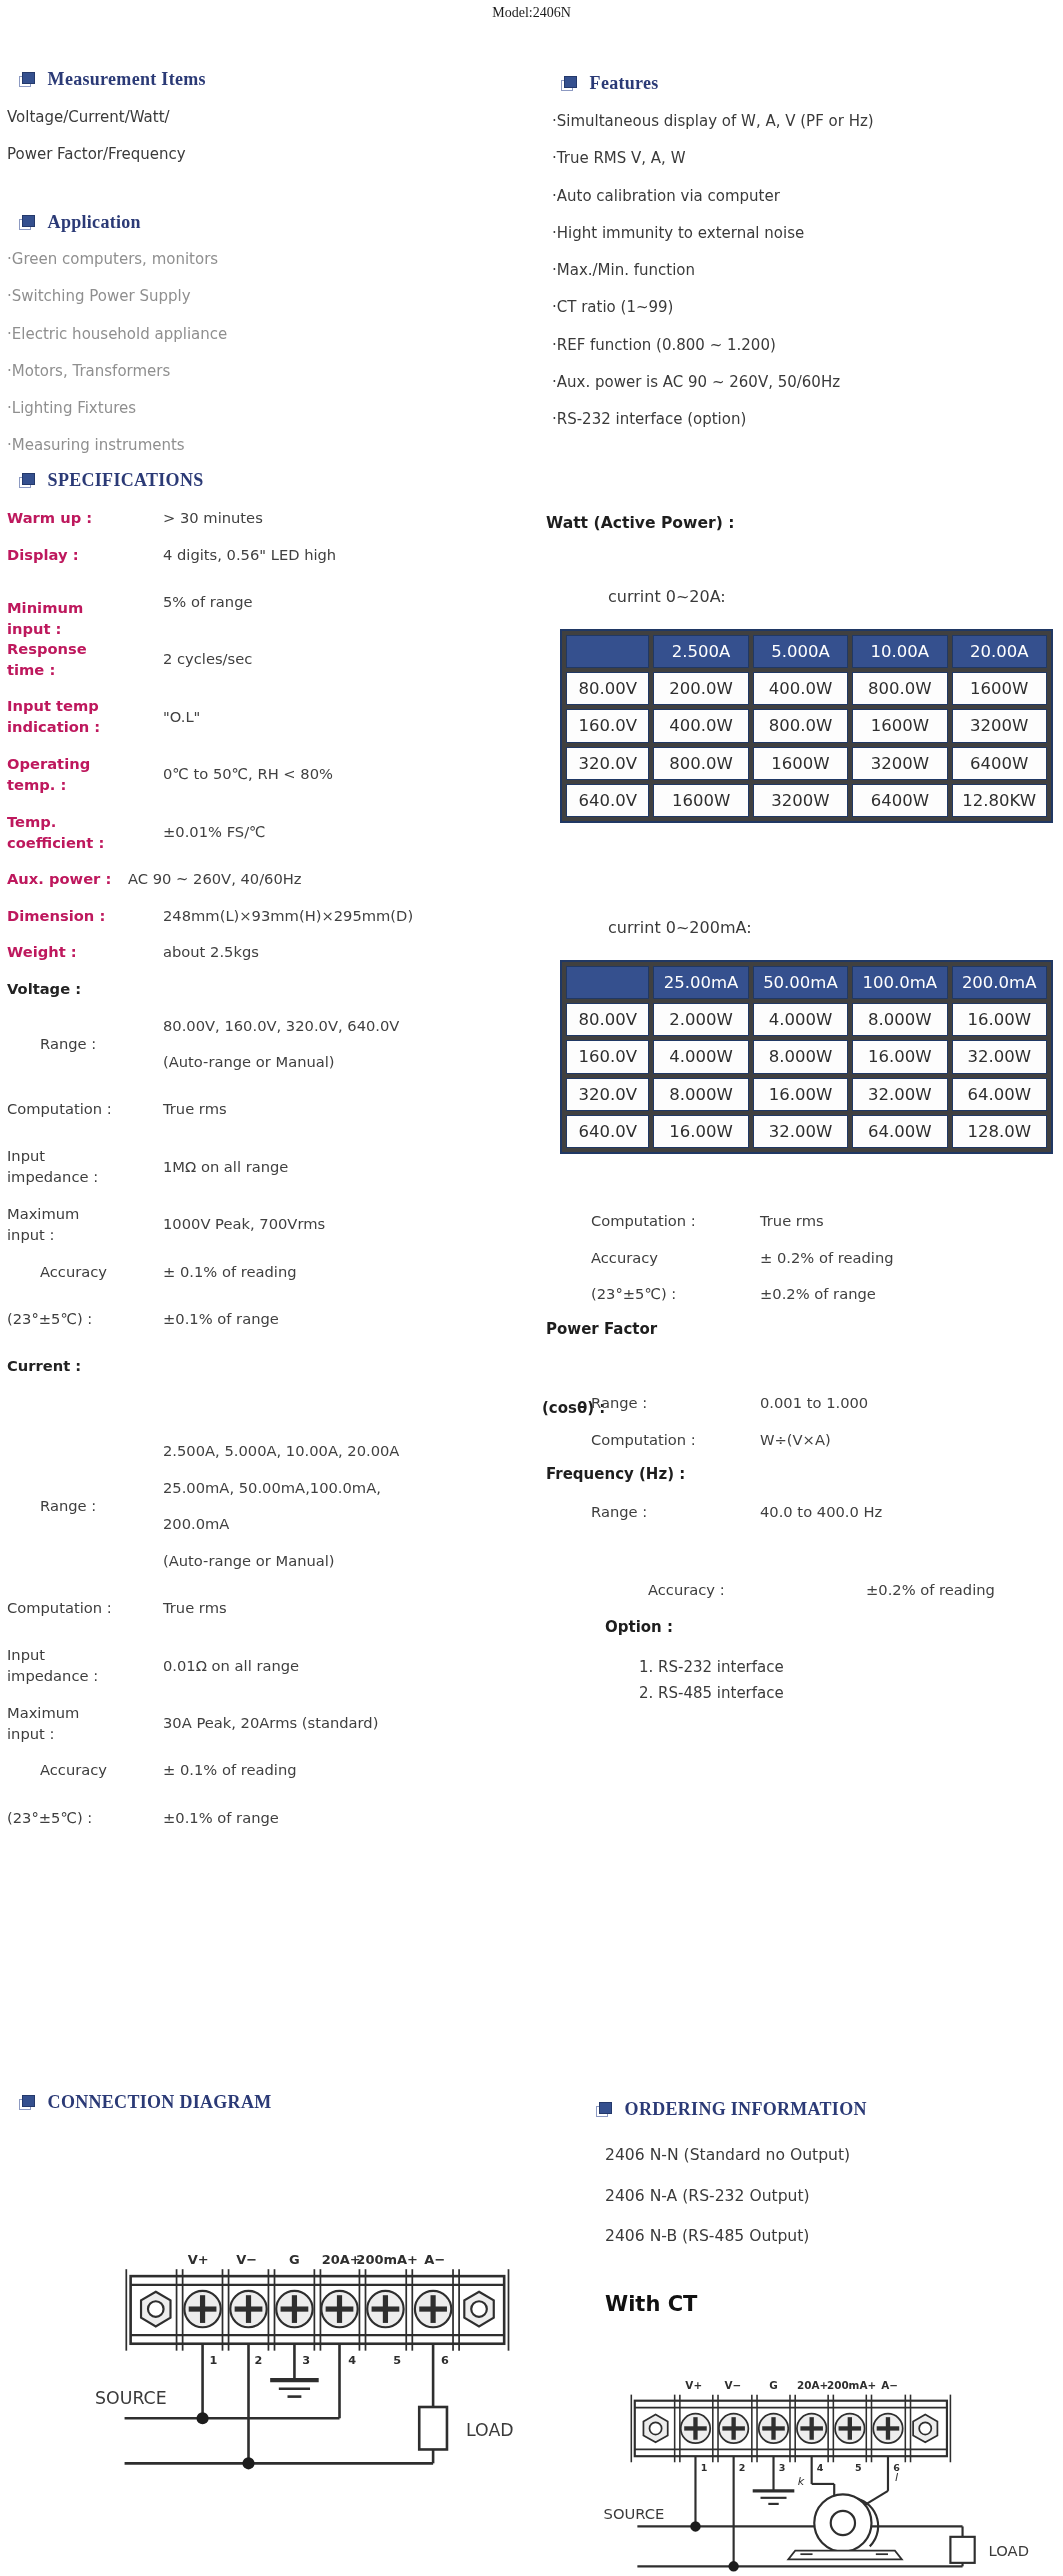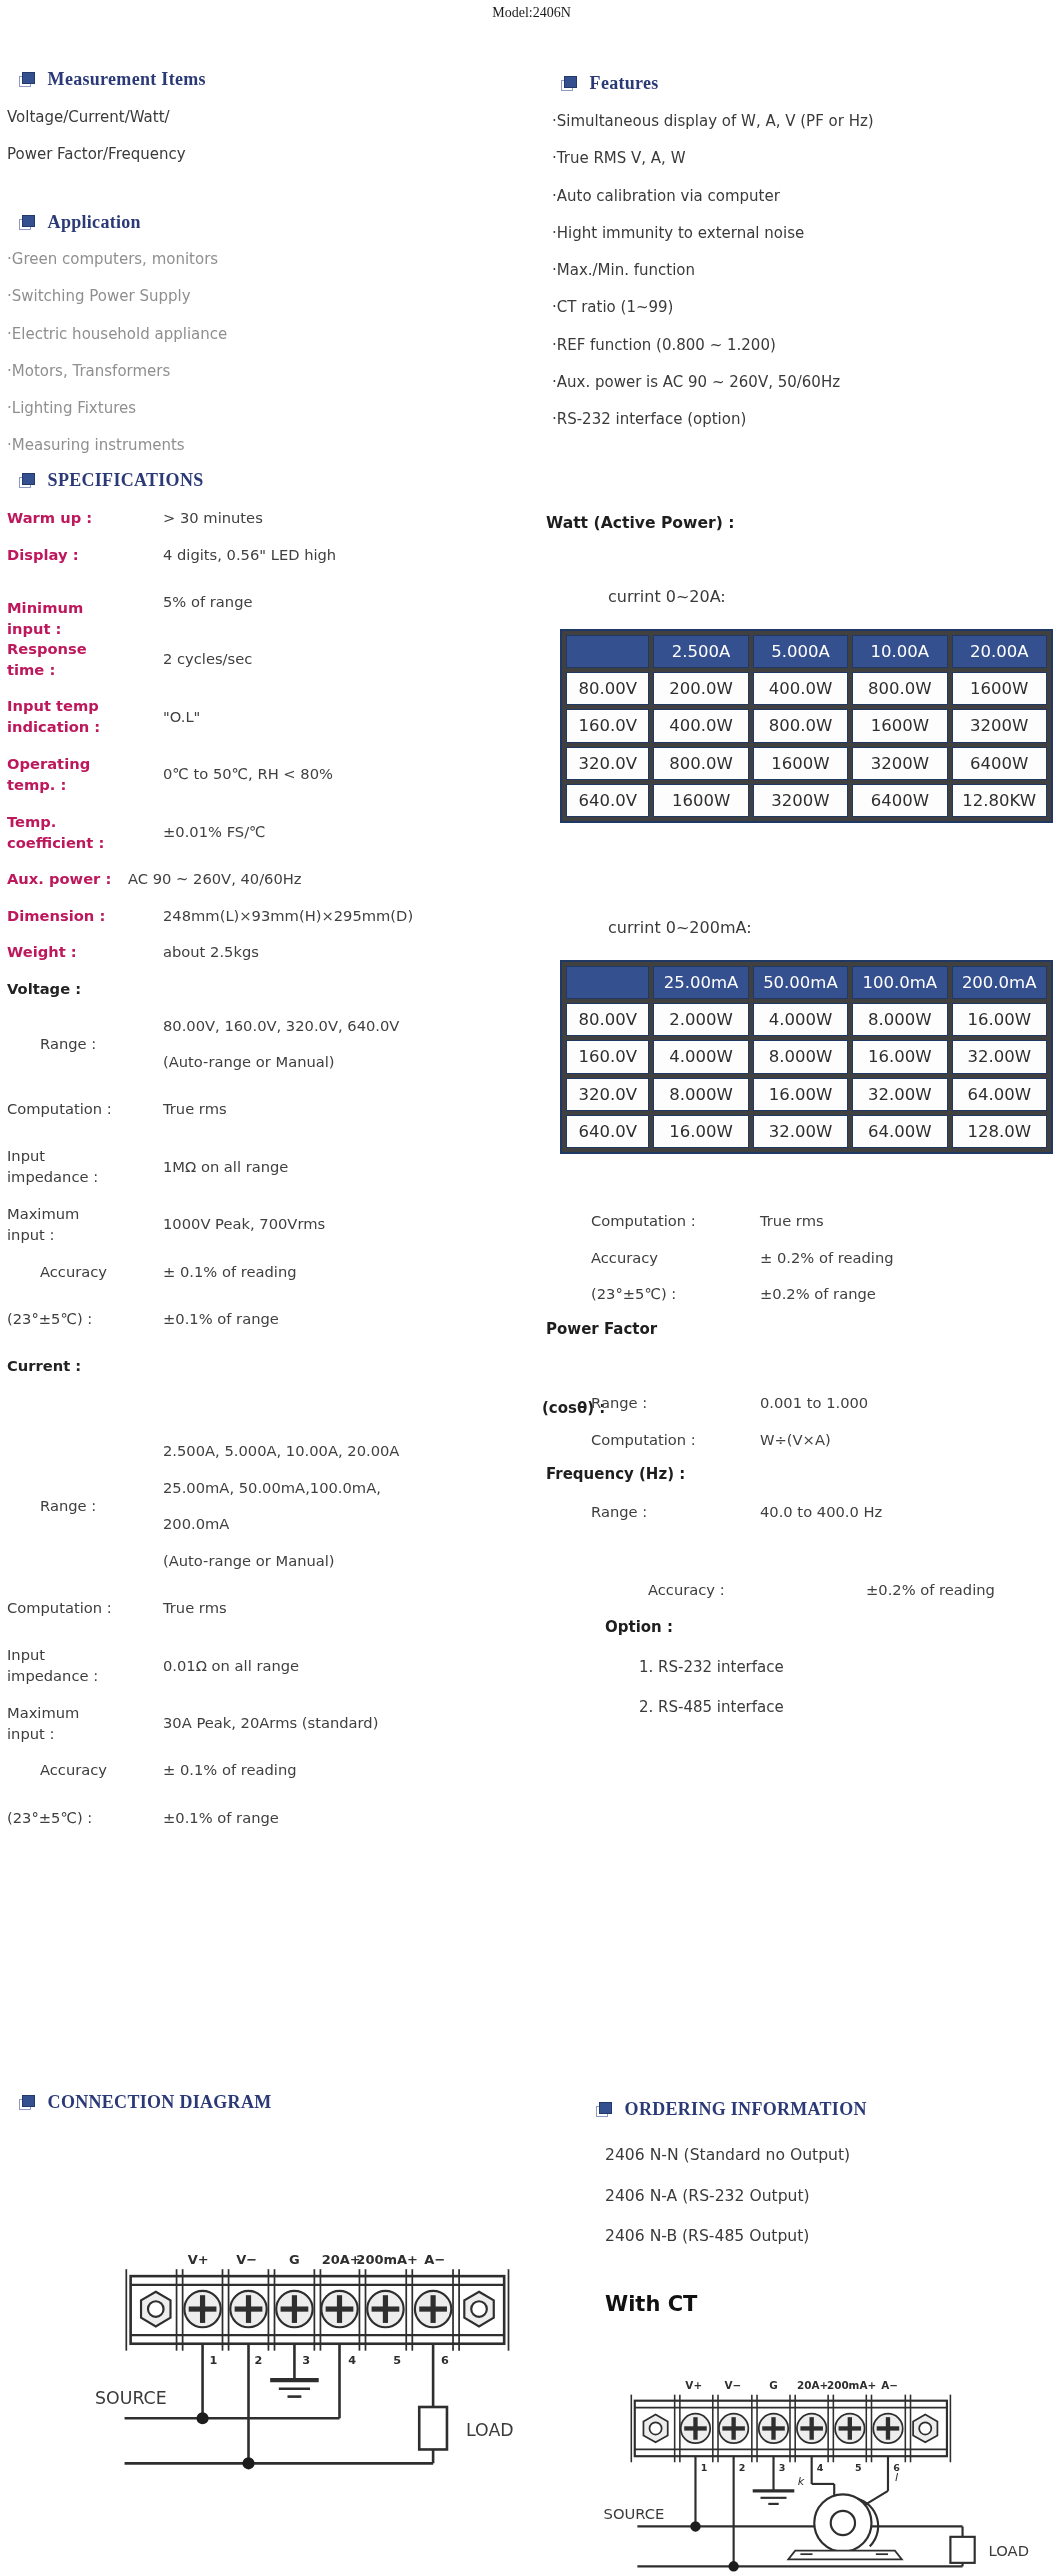--- a/index.html
+++ b/index.html
@@ -447,21 +447,21 @@
 </div>
 <div class="abs" style="left:546px;top:1579px;width:517px;">
   <div class="r-row shift">
     <div class="lab">Accuracy :</div>
     <div class="val">±0.2%  of reading</div>
   </div>
 </div>
 
 <div class="abs r-bold" style="left:605px;top:1617px;">Option :</div>
 <div class="abs" style="left:639px;top:1657px;">
-  <div class="tline" style="margin-bottom:18px;">1. RS-232 interface</div>
+  <div class="tline" style="margin-bottom:4px;">1. RS-232 interface</div>
   <div class="tline">2. RS-485 interface</div>
 </div>
 
 <div class="abs heading" style="left:596px;top:2099px;">
   <span class="sq-icon">
       <span class="back"></span>
       <span class="front"></span>
     </span>
   <span>ORDERING INFORMATION</span>
 </div>

